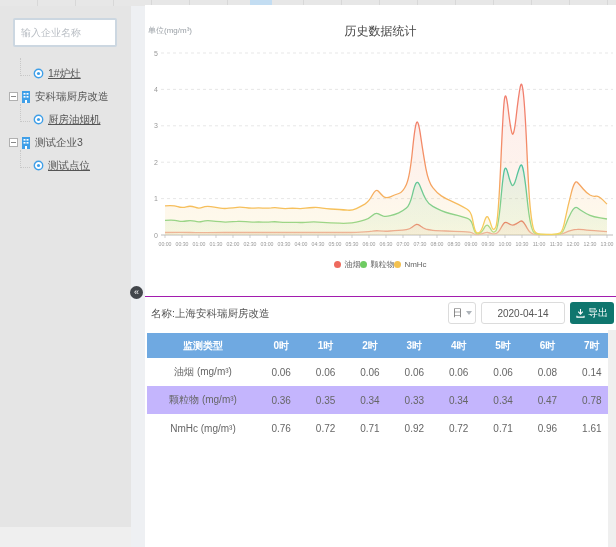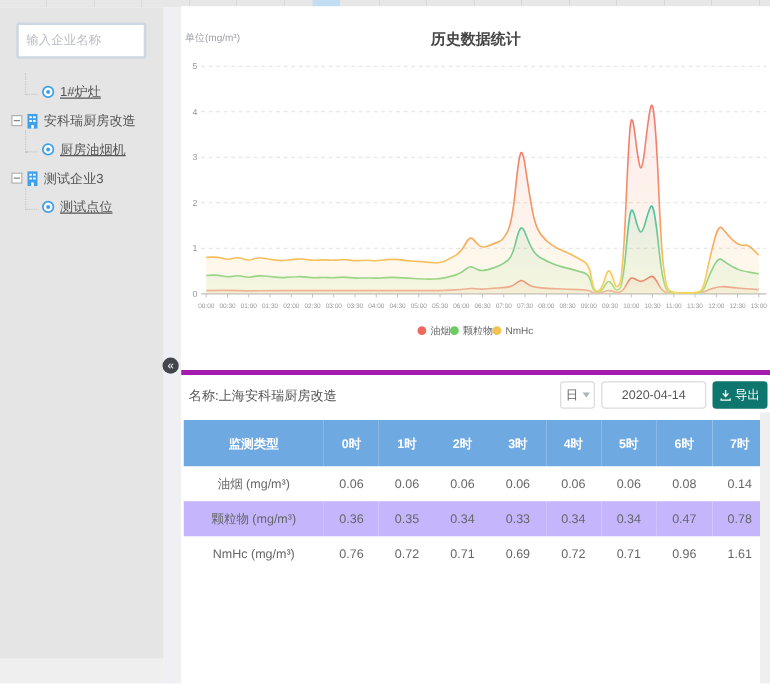--- a/index.html
+++ b/index.html
@@ -24,39 +24,39 @@
     margin:-14px 3px 0 4px;flex:0 0 auto;}
   .node-icon{margin-right:4px;flex:0 0 auto;display:inline-flex;}
   .tree-label{white-space:nowrap;}
   
   .gutter{position:absolute;left:131px;top:6px;width:14px;height:541px;background:#eef0f3;}
   .collapse-toggle{position:absolute;left:130px;top:286px;width:13px;height:13px;border-radius:50%;
     background:#42464b;color:#fff;font-size:9px;line-height:12px;text-align:center;cursor:pointer;}
   
   .chart-panel{position:absolute;left:145px;top:5px;width:471px;height:290px;background:#fff;padding-left:21px;}
   .chart-title{position:absolute;left:0;top:18px;width:100%;text-align:center;
-    font-size:12px;font-weight:bold;color:#464646;}
+    font-size:12px;font-weight:normal;color:#464646;}
   .unit-label{position:absolute;left:3px;top:20px;font-size:8px;color:#9aa0a6;}
   .chart-svg{position:absolute;left:0;top:34px;}
   .legend{position:absolute;left:0;top:254px;width:100%;display:flex;justify-content:center;}
   .legend-item{display:flex;align-items:center;gap:3px;font-size:8px;color:#666;cursor:pointer;}
   .legend-dot{width:7px;height:7px;border-radius:50%;}
   
-  .table-panel{position:absolute;left:145px;top:296px;width:471px;height:251px;background:#fff;border-top:4px solid #a21caf;}
+  .table-panel{position:absolute;left:145px;top:296px;width:471px;height:251px;background:#fff;border-top:1px solid #a21caf;}
   .name-row{position:absolute;left:6px;top:10px;font-size:10.5px;color:#555;}
   .controls{position:absolute;right:2px;top:5px;display:flex;gap:5px;align-items:center;}
   .period-select{width:28px;height:22px;border:1px solid #dcdcdc;border-radius:3px;background:#fff;
     display:flex;align-items:center;justify-content:center;gap:3px;font-size:10px;color:#666;cursor:pointer;}
   .chevron{width:0;height:0;border-left:3px solid transparent;border-right:3px solid transparent;border-top:4px solid #aeb4ba;}
   .date-input{width:84px;height:22px;border:1px solid #dcdcdc;border-radius:3px;text-align:center;
     font-size:10px;color:#555;outline:none;}
   .export-btn{height:22px;padding:0 6px;background:#0f766e;border:none;border-radius:3px;color:#fff;
     font-size:10px;display:flex;align-items:center;gap:3px;cursor:pointer;}
   .data-table{position:absolute;left:2px;top:36px;width:467px;border-collapse:collapse;table-layout:fixed;}
-  .data-table th{background:#6fa9e1;color:#fff;font-size:10px;font-weight:bold;height:37px;padding:0;text-align:center;}
+  .data-table th{background:#6fa9e1;color:#fff;font-size:10px;font-weight:bold;height:25px;padding:0;text-align:center;}
   .data-table td{height:28px;font-size:10px;color:#666;text-align:center;padding:0;}
   .data-table tr.alt{background:#c4b5fd;}
   .data-table col.c0{width:112px;}
   
   .right-strip{position:absolute;left:608px;top:330px;width:8px;height:217px;background:#efefef;}
   .bottom-left-strip{position:absolute;left:0;top:527px;width:131px;height:20px;background:#efefef;}
 </style>
 </head>
 <body>
 
@@ -308,21 +308,21 @@
             <td>0.34</td>
             <td>0.34</td>
             <td>0.47</td>
             <td>0.78</td>
           </tr>
           <tr>
             <td>NmHc (mg/m³)</td>
             <td>0.76</td>
             <td>0.72</td>
             <td>0.71</td>
-            <td>0.69</td>
+            <td>0.92</td>
             <td>0.72</td>
             <td>0.71</td>
             <td>0.96</td>
             <td>1.61</td>
           </tr>
         </tbody>
       </table>
   </div>
 
   <div class="right-strip"></div>

